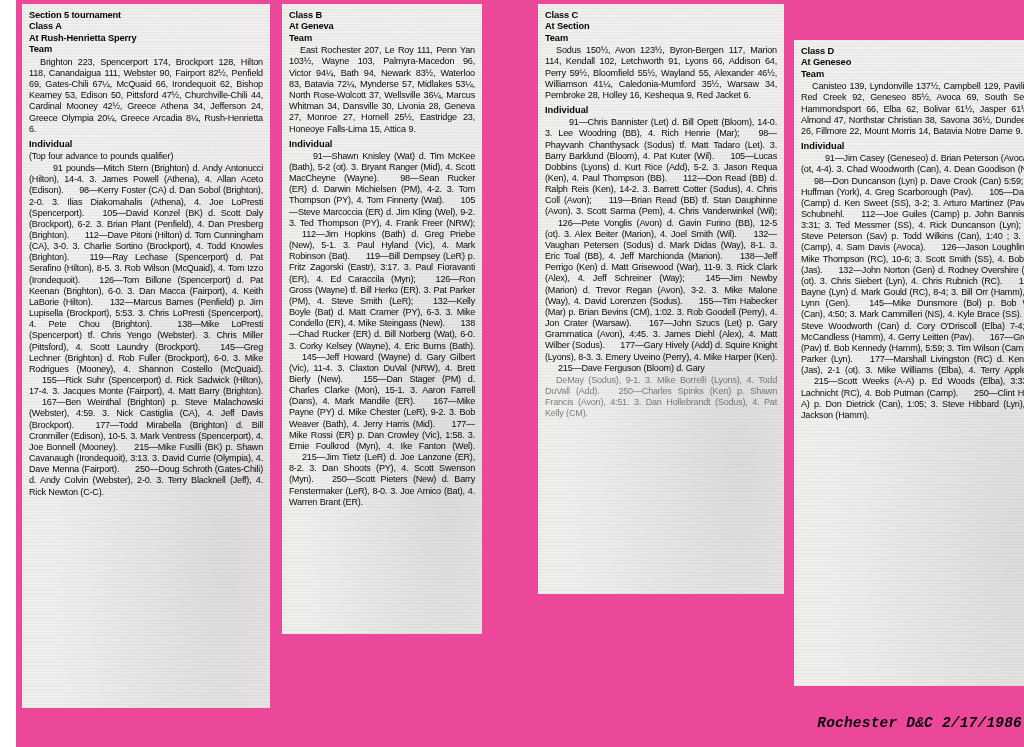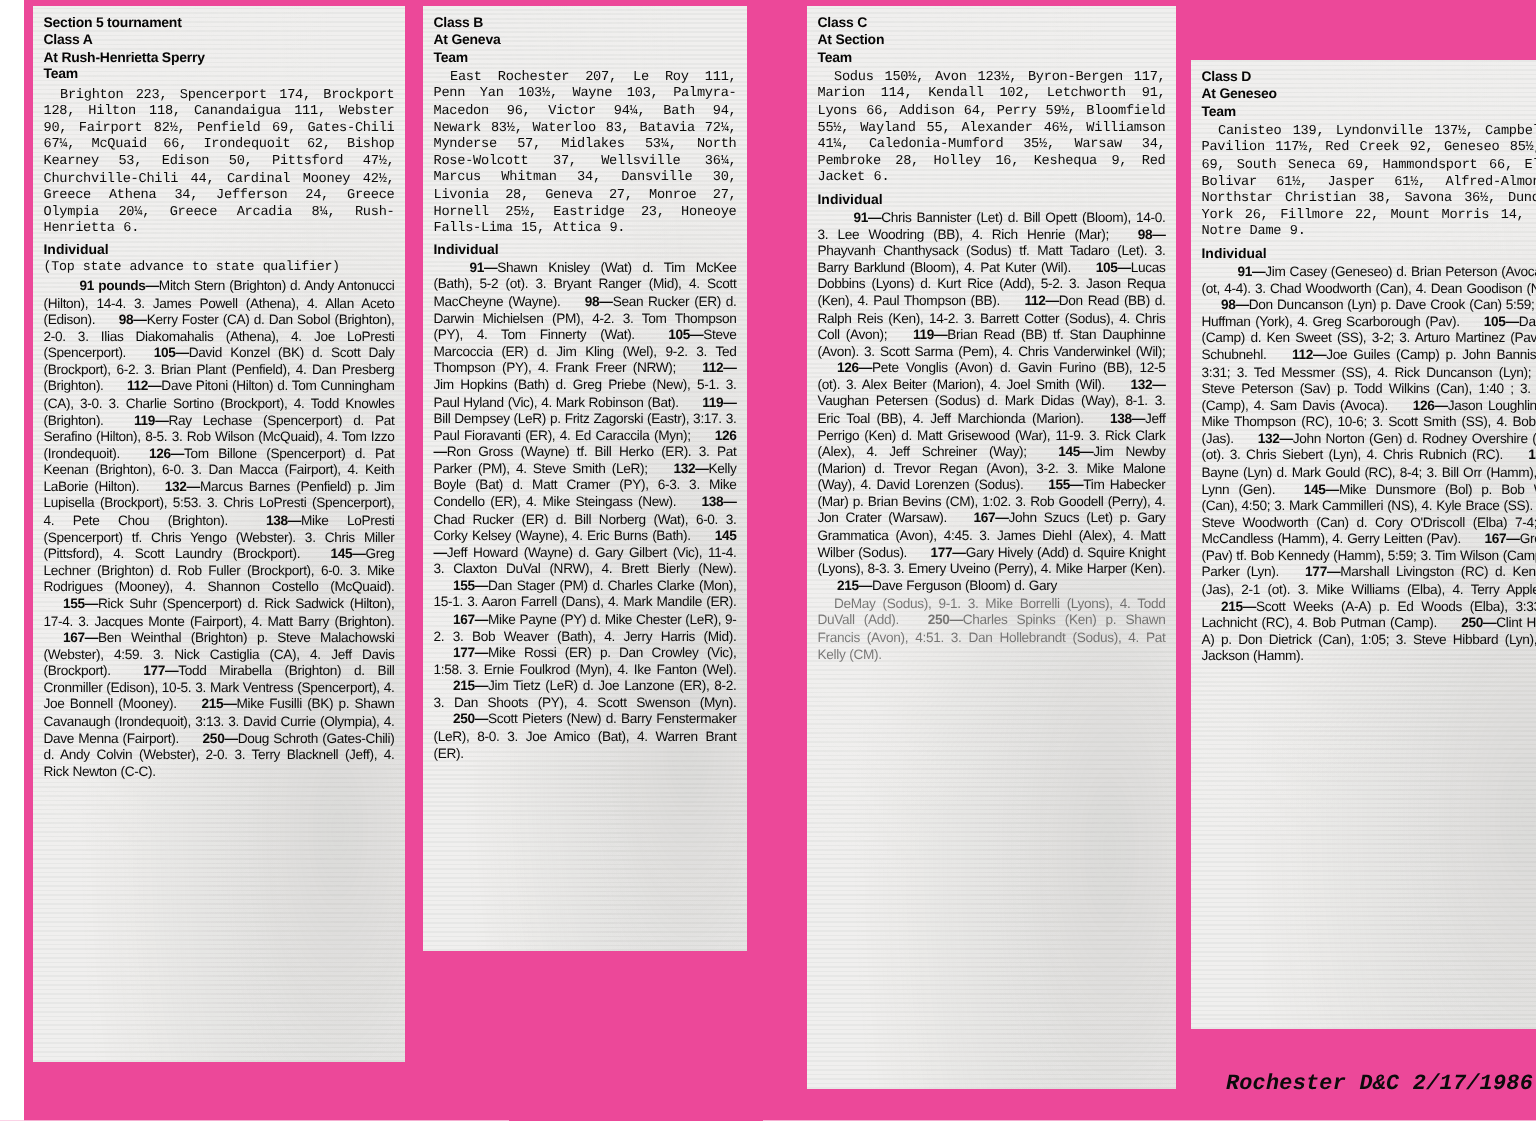--- a/index.html
+++ b/index.html
@@ -39,22 +39,22 @@
     left: 0; top: 0; right: 0; bottom: 0;
     pointer-events: none;
     background:
       repeating-linear-gradient(0deg, rgba(0,0,0,0.035) 0px, rgba(0,0,0,0.035) 1px, rgba(255,255,255,0.02) 1px, rgba(255,255,255,0.02) 3px),
       radial-gradient(ellipse at 18% 12%, rgba(255,255,255,0.45), rgba(255,255,255,0) 55%),
       radial-gradient(ellipse at 82% 78%, rgba(150,145,138,0.22), rgba(255,255,255,0) 60%);
     mix-blend-mode: multiply;
     opacity: 0.85;
   }
   #clip-a { left: 6px;   width: 248px; height: 704px; }
-  #clip-b { left: 266px; width: 216px; height: 630px; }
-  #clip-c { left: 522px; width: 246px; height: 722px; }
+  #clip-b { left: 266px; width: 200px; height: 630px; }
+  #clip-c { left: 522px; width: 246px; height: 590px; }
   #clip-d { left: 778px; width: 274px; height: 646px; margin-top: 36px; }
 
   .hdr {
     font-weight: bold;
     font-size: 9.3px;
     line-height: 11.4px;
     letter-spacing: -0.15px;
     margin: 0;
     color: #100e0c;
   }
@@ -67,40 +67,39 @@
   }
   .body-par {
     font-size: 9.1px;
     line-height: 11.2px;
     text-align: justify;
     margin: 1px 0 0 0;
     text-indent: 11px;
     letter-spacing: -0.18px;
     word-spacing: 0.4px;
     color: #151311;
-    font-family: Liberation Mono, monospace;
   }
   .note {
     font-size: 8.9px;
     line-height: 11px;
     margin: 1px 0 0 0;
     text-indent: 0;
     letter-spacing: -0.18px;
   }
   .ind-par {
     font-size: 9.1px;
     line-height: 11.15px;
     text-align: justify;
     margin: 1px 0 0 0;
     text-indent: 11px;
     letter-spacing: -0.22px;
     word-spacing: 0.2px;
     color: #151311;
   }
-  .ind-par b { font-weight: bold; padding-left: 13px; }
+  .ind-par b { font-weight: normal; padding-left: 13px; }
   .faded {
     opacity: 0.52;
   }
   .caption {
     position: absolute;
     right: 18px;
     bottom: 16px;
     font-size: 14.5px;
     font-weight: bold;
     font-style: italic;
@@ -114,21 +113,21 @@
 
 <div class="page">
 
   <div class="clip" id="clip-a">
     <div class="hdr">Section 5 tournament</div>
     <div class="hdr">Class A</div>
     <div class="hdr">At Rush-Henrietta Sperry</div>
     <div class="hdr">Team</div>
     <p class="body-par">Brighton 223, Spencerport 174, Brockport 128, Hilton 118, Canandaigua 111, Webster 90, Fairport 82½, Penfield 69, Gates-Chili 67¼, McQuaid 66, Irondequoit 62, Bishop Kearney 53, Edison 50, Pittsford 47½, Churchville-Chili 44, Cardinal Mooney 42½, Greece Athena 34, Jefferson 24, Greece Olympia 20¼, Greece Arcadia 8¼, Rush-Henrietta 6.</p>
     <div class="subhead">Individual</div>
-    <p class="body-par note">(Top state advance to state qualifier)</p>
+    <p class="body-par note">(Top four advance to pounds qualifier)</p>
     <p class="ind-par"><b>91 pounds—</b>Mitch Stern (Brighton) d. Andy Antonucci (Hilton), 14-4. 3. James Powell (Athena), 4. Allan Aceto (Edison). <b>98—</b>Kerry Foster (CA) d. Dan Sobol (Brighton), 2-0. 3. Ilias Diakomahalis (Athena), 4. Joe LoPresti (Spencerport). <b>105—</b>David Konzel (BK) d. Scott Daly (Brockport), 6-2. 3. Brian Plant (Penfield), 4. Dan Presberg (Brighton). <b>112—</b>Dave Pitoni (Hilton) d. Tom Cunningham (CA), 3-0. 3. Charlie Sortino (Brockport), 4. Todd Knowles (Brighton). <b>119—</b>Ray Lechase (Spencerport) d. Pat Serafino (Hilton), 8-5. 3. Rob Wilson (McQuaid), 4. Tom Izzo (Irondequoit). <b>126—</b>Tom Billone (Spencerport) d. Pat Keenan (Brighton), 6-0. 3. Dan Macca (Fairport), 4. Keith LaBorie (Hilton). <b>132—</b>Marcus Barnes (Penfield) p. Jim Lupisella (Brockport), 5:53. 3. Chris LoPresti (Spencerport), 4. Pete Chou (Brighton). <b>138—</b>Mike LoPresti (Spencerport) tf. Chris Yengo (Webster). 3. Chris Miller (Pittsford), 4. Scott Laundry (Brockport). <b>145—</b>Greg Lechner (Brighton) d. Rob Fuller (Brockport), 6-0. 3. Mike Rodrigues (Mooney), 4. Shannon Costello (McQuaid). <b>155—</b>Rick Suhr (Spencerport) d. Rick Sadwick (Hilton), 17-4. 3. Jacques Monte (Fairport), 4. Matt Barry (Brighton). <b>167—</b>Ben Weinthal (Brighton) p. Steve Malachowski (Webster), 4:59. 3. Nick Castiglia (CA), 4. Jeff Davis (Brockport). <b>177—</b>Todd Mirabella (Brighton) d. Bill Cronmiller (Edison), 10-5. 3. Mark Ventress (Spencerport), 4. Joe Bonnell (Mooney). <b>215—</b>Mike Fusilli (BK) p. Shawn Cavanaugh (Irondequoit), 3:13. 3. David Currie (Olympia), 4. Dave Menna (Fairport). <b>250—</b>Doug Schroth (Gates-Chili) d. Andy Colvin (Webster), 2-0. 3. Terry Blacknell (Jeff), 4. Rick Newton (C-C).</p>
   </div>
 
   <div class="clip" id="clip-b">
     <div class="hdr">Class B</div>
     <div class="hdr">At Geneva</div>
     <div class="hdr">Team</div>
     <p class="body-par">East Rochester 207, Le Roy 111, Penn Yan 103½, Wayne 103, Palmyra-Macedon 96, Victor 94¼, Bath 94, Newark 83½, Waterloo 83, Batavia 72¼, Mynderse 57, Midlakes 53¼, North Rose-Wolcott 37, Wellsville 36¼, Marcus Whitman 34, Dansville 30, Livonia 28, Geneva 27, Monroe 27, Hornell 25½, Eastridge 23, Honeoye Falls-Lima 15, Attica 9.</p>
     <div class="subhead">Individual</div>
     <p class="ind-par"><b>91—</b>Shawn Knisley (Wat) d. Tim McKee (Bath), 5-2 (ot). 3. Bryant Ranger (Mid), 4. Scott MacCheyne (Wayne). <b>98—</b>Sean Rucker (ER) d. Darwin Michielsen (PM), 4-2. 3. Tom Thompson (PY), 4. Tom Finnerty (Wat). <b>105—</b>Steve Marcoccia (ER) d. Jim Kling (Wel), 9-2. 3. Ted Thompson (PY), 4. Frank Freer (NRW); <b>112—</b>Jim Hopkins (Bath) d. Greg Priebe (New), 5-1. 3. Paul Hyland (Vic), 4. Mark Robinson (Bat). <b>119—</b>Bill Dempsey (LeR) p. Fritz Zagorski (Eastr), 3:17. 3. Paul Fioravanti (ER), 4. Ed Caraccila (Myn); <b>126—</b>Ron Gross (Wayne) tf. Bill Herko (ER). 3. Pat Parker (PM), 4. Steve Smith (LeR); <b>132—</b>Kelly Boyle (Bat) d. Matt Cramer (PY), 6-3. 3. Mike Condello (ER), 4. Mike Steingass (New). <b>138—</b>Chad Rucker (ER) d. Bill Norberg (Wat), 6-0. 3. Corky Kelsey (Wayne), 4. Eric Burns (Bath). <b>145—</b>Jeff Howard (Wayne) d. Gary Gilbert (Vic), 11-4. 3. Claxton DuVal (NRW), 4. Brett Bierly (New). <b>155—</b>Dan Stager (PM) d. Charles Clarke (Mon), 15-1. 3. Aaron Farrell (Dans), 4. Mark Mandile (ER). <b>167—</b>Mike Payne (PY) d. Mike Chester (LeR), 9-2. 3. Bob Weaver (Bath), 4. Jerry Harris (Mid). <b>177—</b>Mike Rossi (ER) p. Dan Crowley (Vic), 1:58. 3. Ernie Foulkrod (Myn), 4. Ike Fanton (Wel). <b>215—</b>Jim Tietz (LeR) d. Joe Lanzone (ER), 8-2. 3. Dan Shoots (PY), 4. Scott Swenson (Myn). <b>250—</b>Scott Pieters (New) d. Barry Fenstermaker (LeR), 8-0. 3. Joe Amico (Bat), 4. Warren Brant (ER).</p>

